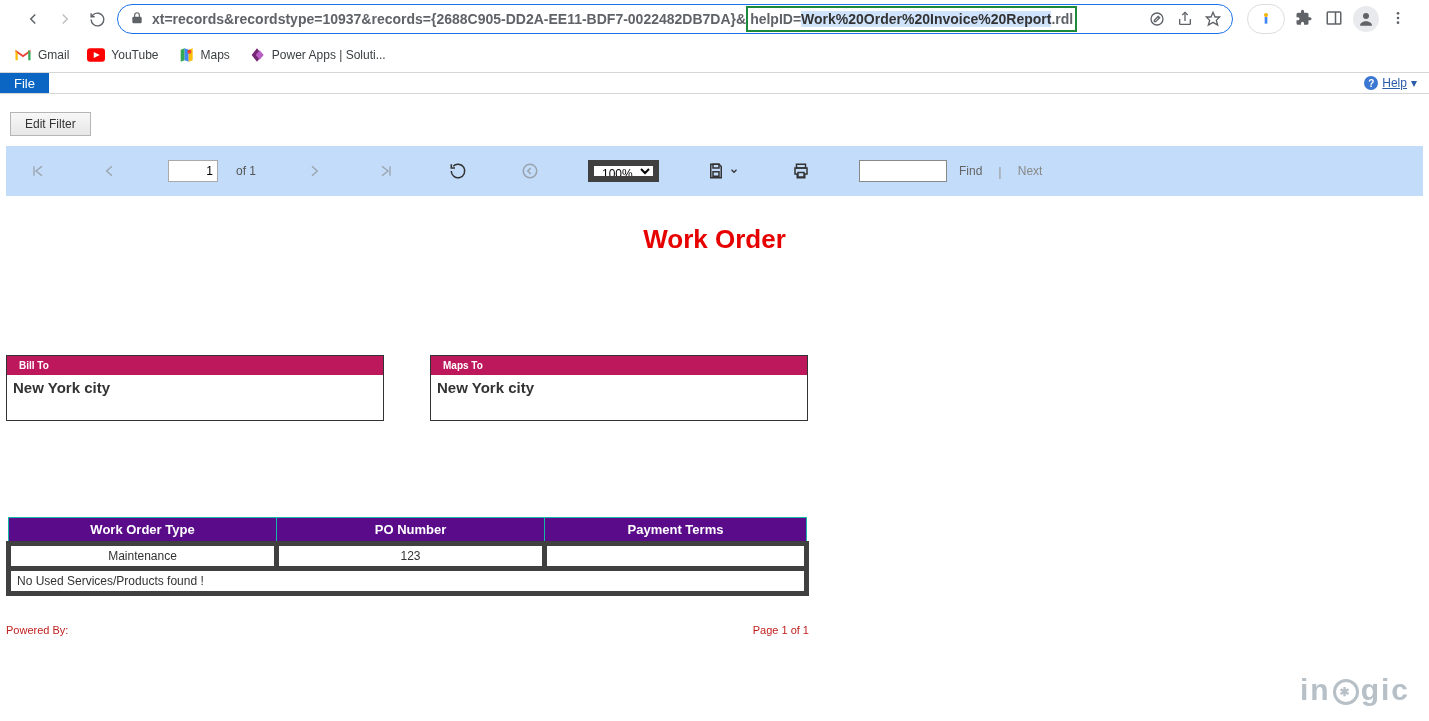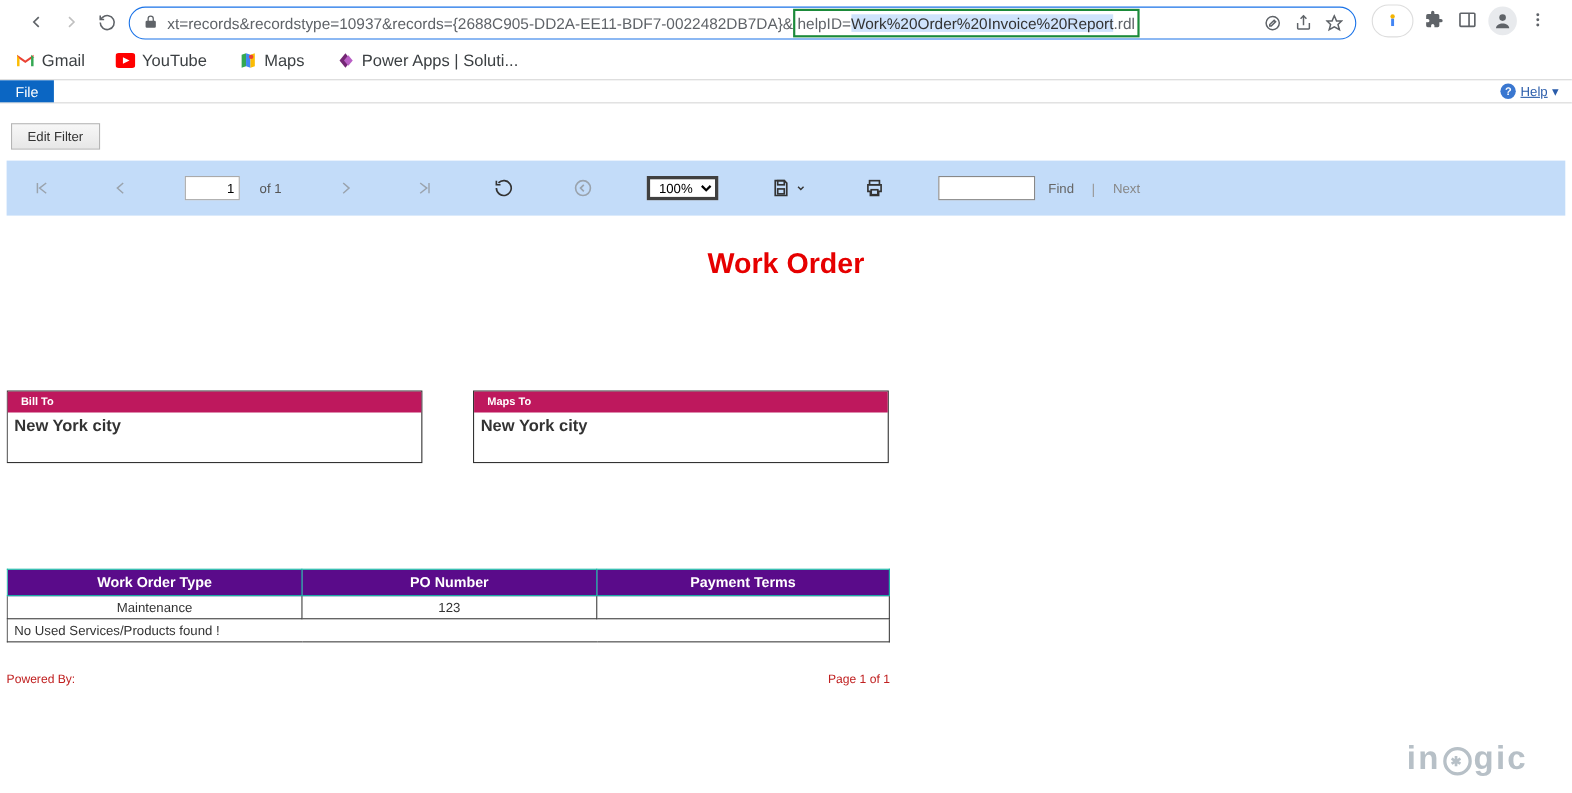--- a/index.html
+++ b/index.html
@@ -9,23 +9,25 @@
     font-size: 13px;
     color: #333;
     background: #fff;
     width: 1429px;
     overflow: hidden;
   }
 
   
   .chrome-toolbar {
     display: flex;
+    align-items: center;
     padding: 6px 20px;
     height: 38px;
     gap: 6px;
+    font-weight: bold;
   }
   .nav-btn {
     width: 28px; height: 28px;
     display: flex; align-items: center; justify-content: center;
     color: #5f6368; cursor: pointer;
     border-radius: 50%;
   }
   .nav-btn.disabled { color: #c0c0c0; }
   .omnibox {
     flex: 0 0 1116px;
@@ -62,24 +64,24 @@
   .url-rdl { color:#5f6368; }
   .omni-right-icons { display:flex; gap:10px; align-items:center; margin-left:auto; padding-left:6px; }
   .omni-icon { width:18px; height:18px; color:#5f6368; display:flex; align-items:center; justify-content:center; }
   .chrome-right { display:flex; align-items:center; gap:8px; margin-left:8px; }
   .ext-pill { border:1px solid #ddd; border-radius:16px; height:30px; padding:0 10px; display:flex; align-items:center; }
   .avatar-circle { width:26px; height:26px; border-radius:50%; background:#e8eaed; display:flex; align-items:center; justify-content:center; color:#5f6368; }
   .chrome-icon { width:22px; color:#5f6368; text-align:center; }
 
   
   .bookmarks {
-    display:flex; align-items:center; gap:28px;
+    display:flex; align-items:center; gap:18px;
     padding: 6px 14px;
     height: 34px;
-    font-size:15px;
+    font-size:12px;
     color:#3c4043;
   }
   .bm-item { display:flex; align-items:center; gap:6px; cursor:pointer; }
   .bm-ico { width:18px; height:18px; display:inline-flex; align-items:center; justify-content:center; }
   .gmail-ico svg, .yt-ico svg, .maps-ico svg, .pa-ico svg { display:block; }
 
   
   .app-bar {
     border-top:1px solid #d6d6d6;
     border-bottom:1px solid #d6d6d6;
@@ -126,21 +128,21 @@
     color:#3a3a3a;
   }
   .rv-btn { width:28px; height:28px; display:flex; align-items:center; justify-content:center; color:#333; cursor:pointer; }
   .rv-btn.disabled { color:#9aa3ad; }
   .rv-sep { width:20px; }
   .page-input {
     width:50px; height:22px; border:1px solid #aaa; text-align:right; padding:0 4px; font-size:12px; background:#fff;
   }
   .page-of { font-size:12px; color:#555; margin-left:6px; }
   .zoom-select {
-    height:22px; border:3px solid #404040; font-size:12px; background:#fff;
+    height:22px; border:6px solid #404040; font-size:12px; background:#fff;
     padding:0 4px;
   }
   .find-input { width:88px; height:22px; border:1px solid #888; background:#fff; }
   .find-label { font-size:12px; color:#666; }
   .find-next { font-size:12px; color:#888; }
   .find-divider { color:#999; margin:0 4px; }
 
   
   .report-wrap { position:relative; margin:0 6px; }
   .report-scroll {
@@ -179,39 +181,39 @@
     margin-top:96px;
     border-collapse:collapse;
     font-size:13px;
   }
   .wo-table th {
     background:#5a0b8a; color:#fff; font-weight:bold;
     padding:4px 6px;
     border:1px solid #14b8a6;
   }
   .wo-table td {
-    border:1px solid #404040;
+    border:5px solid #404040;
     padding:3px 6px;
     text-align:center;
     font-size:12px;
   }
   .wo-table td.left { text-align:left; }
   .wo-noitems td { text-align:left; font-size:12px; }
 
   .footer-row {
     display:flex; justify-content:space-between;
     width:803px;
     margin-top:28px;
     font-size:11px;
     color:#c02020;
   }
 
   .inogic-logo {
     position:fixed;
-    right:40px; bottom:14px;
+    right:19px; bottom:14px;
     color:#b7c0c7;
     font-size:30px;
     letter-spacing:2px;
     font-family: Arial, sans-serif;
     font-weight:600;
     display:flex; align-items:center; gap:2px;
     z-index:50;
   }
   .inogic-o {
     width:26px; height:26px; border:3px solid #b7c0c7; border-radius:50%;

